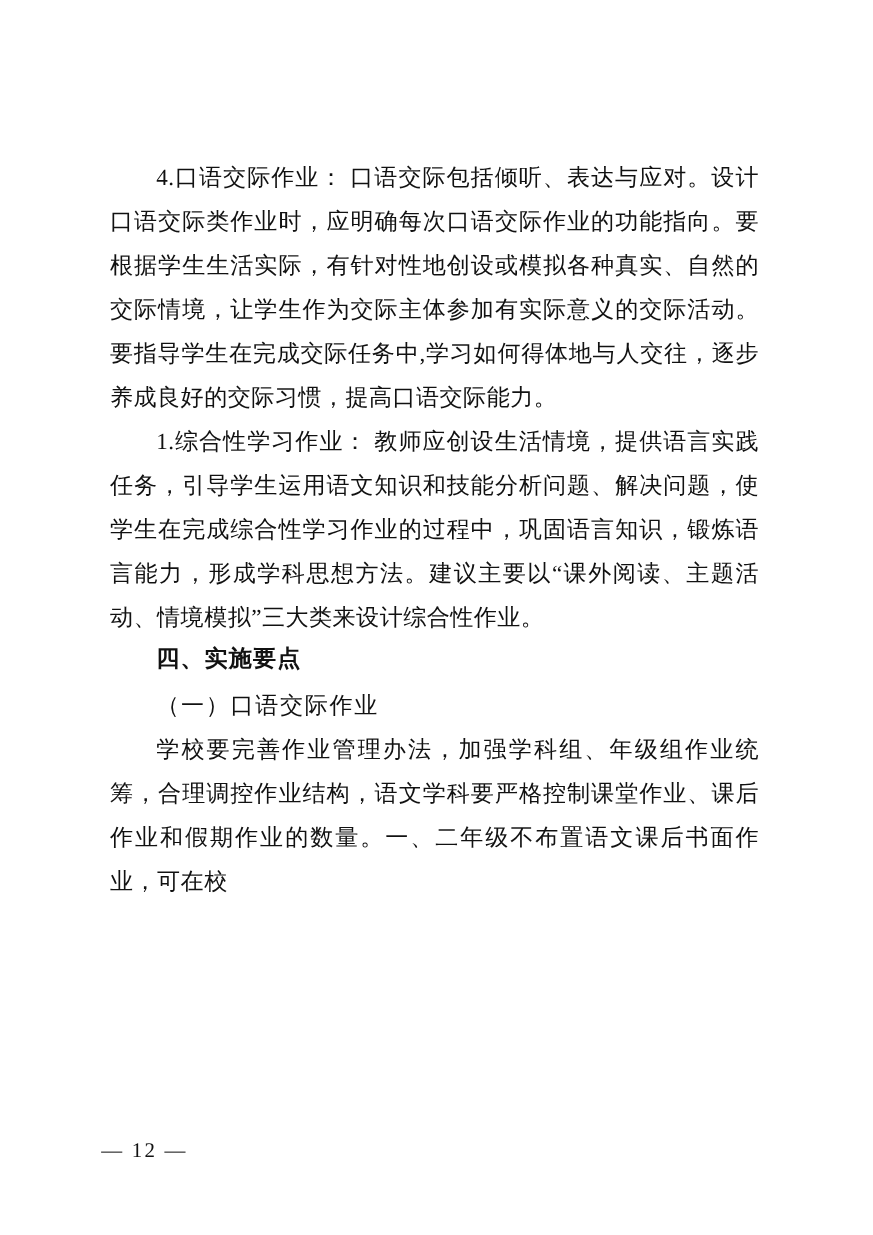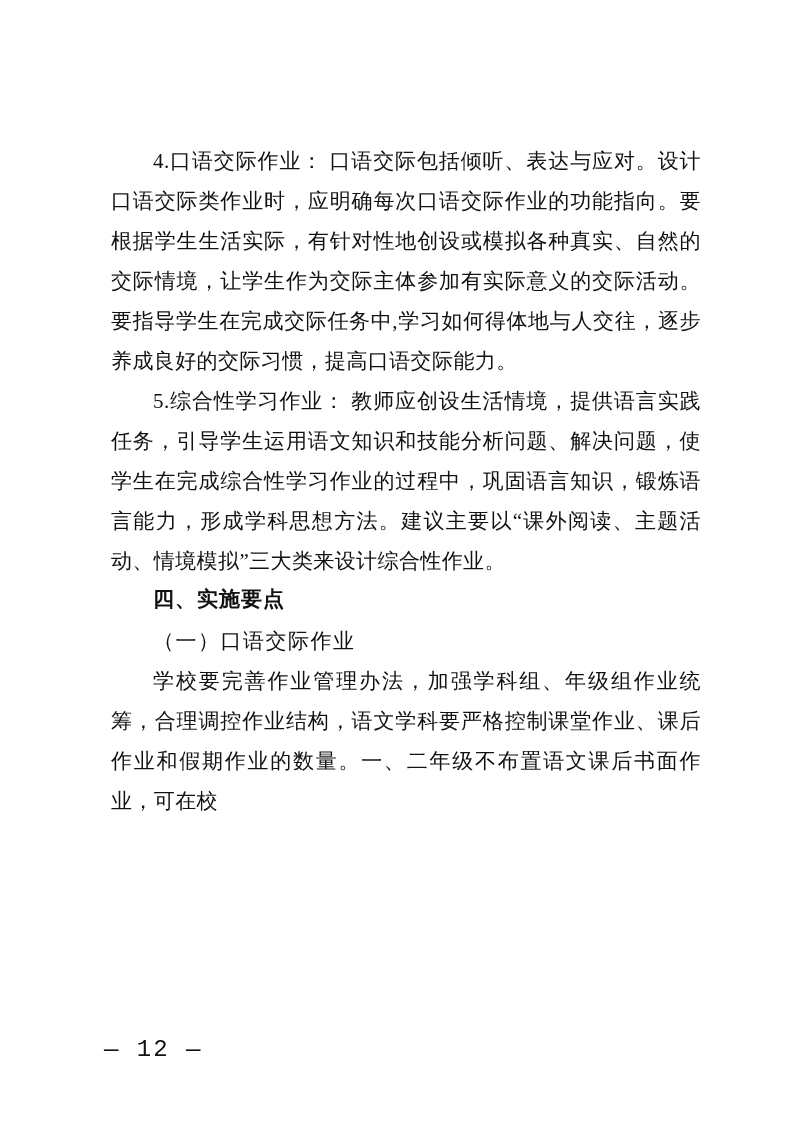--- a/index.html
+++ b/index.html
@@ -11,21 +11,21 @@
     position: relative;
     width: 794px;
     height: 1123px;
     margin: 0 auto;
     background: #ffffff;
     overflow: hidden;
     color: #111111;
   }
   .content {
     position: absolute;
-    left: 111px;
+    left: 100px;
     top: 141px;
     width: 590px;
     font-family: "Liberation Serif", "DejaVu Serif", serif;
     font-size: 21px;
     line-height: 40px;
   }
   .content p {
     margin: 0;
     padding: 0;
     text-align: justify;
@@ -38,33 +38,33 @@
     letter-spacing: 1.5px;
   }
   .content p.heading {
     text-align: left;
     font-weight: 700;
     font-family: Liberation Mono, monospace;
     letter-spacing: 1px;
   }
   .footer {
     position: absolute;
-    left: 104px;
+    left: 92px;
     top: 1036px;
-    font-family: Liberation Mono, monospace;
-    font-size: 24px;
+    font-family: Liberation Serif, serif;
+    font-size: 19px;
     letter-spacing: 2px;
     color: #111111;
   }
 </style>
 </head>
 <body>
 
 <div class="page">
   <div class="content">
     <p class="body">4.口语交际作业： 口语交际包括倾听、表达与应对。设计口语交际类作业时，应明确每次口语交际作业的功能指向。要根据学生生活实际，有针对性地创设或模拟各种真实、自然的交际情境，让学生作为交际主体参加有实际意义的交际活动。要指导学生在完成交际任务中,学习如何得体地与人交往，逐步养成良好的交际习惯，提高口语交际能力。</p>
-    <p class="body">5.综合性学习作业： 教师应创设生活情境，提供语言实践任务，引导学生运用语文知识和技能分析问题、解决问题，使学生在完成综合性学习作业的过程中，巩固语言知识，锻炼语言能力，形成学科思想方法。建议主要以“课外阅读、主题活动、情境模拟”三大类来设计综合性作业。</p>
+    <p class="body">1.综合性学习作业： 教师应创设生活情境，提供语言实践任务，引导学生运用语文知识和技能分析问题、解决问题，使学生在完成综合性学习作业的过程中，巩固语言知识，锻炼语言能力，形成学科思想方法。建议主要以“课外阅读、主题活动、情境模拟”三大类来设计综合性作业。</p>
     <p class="heading">四、实施要点</p>
     <p class="subheading">（一）口语交际作业</p>
     <p class="body">学校要完善作业管理办法，加强学科组、年级组作业统筹，合理调控作业结构，语文学科要严格控制课堂作业、课后作业和假期作业的数量。一、二年级不布置语文课后书面作业，可在校</p>
   </div>
   <div class="footer">— 12 —</div>
 </div>
 
 </body></html>

